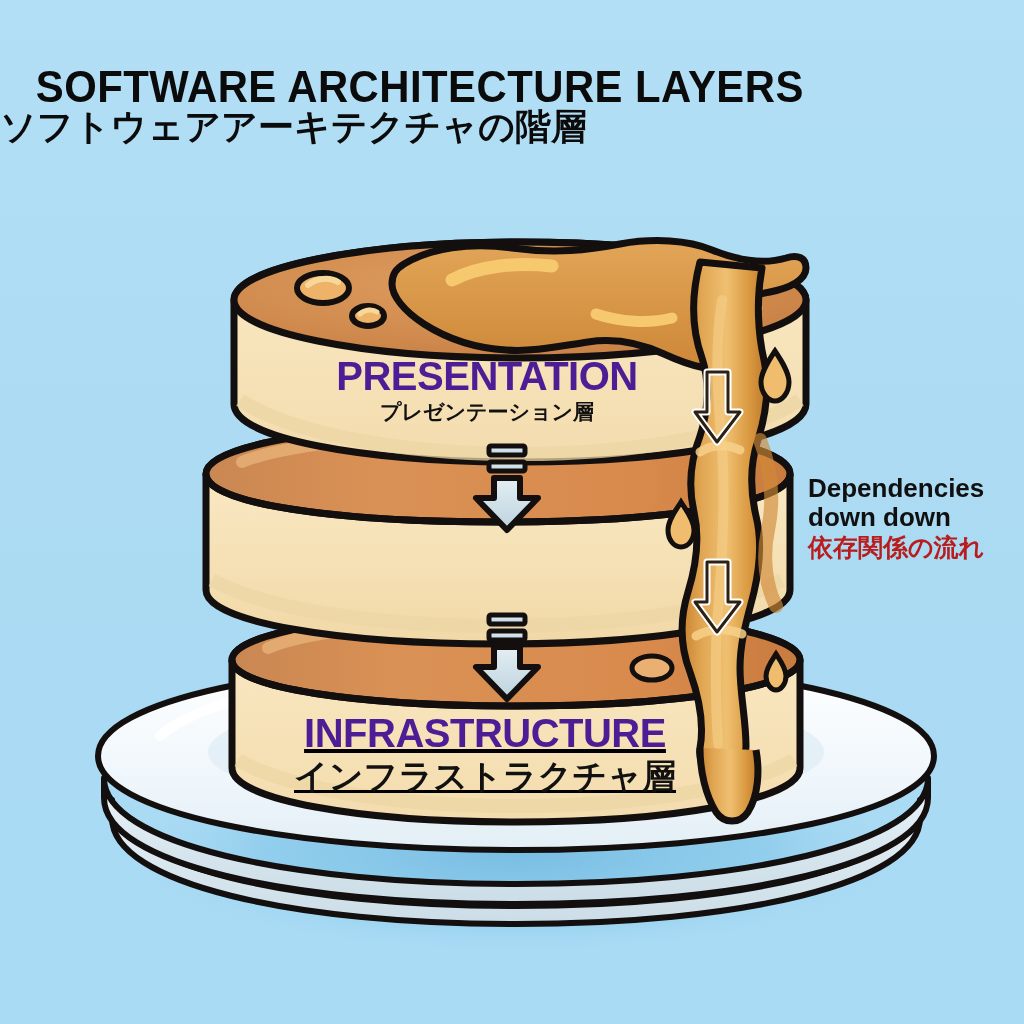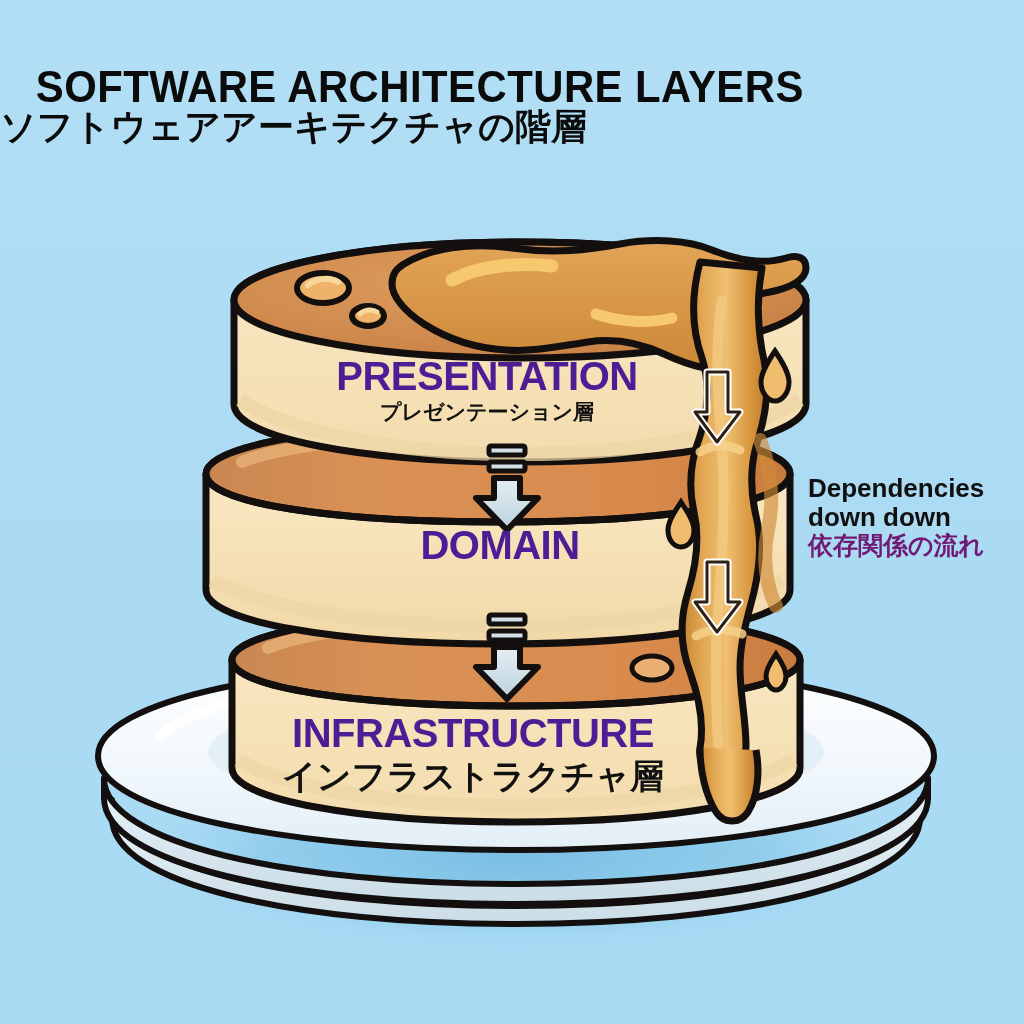--- a/index.html
+++ b/index.html
@@ -69,44 +69,44 @@
     color: #111111;
     white-space: nowrap;
     margin-top: 6px;
   }
   #lbl-presentation { left: 262px; top: 356px; width: 450px; }
   #lbl-presentation .layer-en { font-size: 40px; }
   #lbl-presentation .layer-ja { font-size: 21px; }
   #lbl-domain { left: 300px; top: 525px; width: 400px; }
   #lbl-domain .layer-en { font-size: 40px; }
   #lbl-domain .layer-ja { font-size: 27px; }
-  #lbl-infrastructure { left: 218px; top: 713px; width: 510px; }
+  #lbl-infrastructure { left: 230px; top: 713px; width: 510px; text-decoration: underline; }
   #lbl-infrastructure .layer-en { font-size: 40px; }
   #lbl-infrastructure .layer-ja { font-size: 34px; }
 
   #annotation {
     position: absolute;
     left: 796px;
     top: 474px;
     width: 215px;
     text-align: left;
     line-height: 1.12;
     margin-left: 12px;
   }
   .anno-en {
     font-family: "Liberation Sans", sans-serif;
     font-size: 26px;
     font-weight: 700;
     color: #101010;
   }
   .anno-ja {
-    font-family: Liberation Mono, monospace;
+    font-family: Liberation Serif, serif;
     font-size: 25px;
     font-weight: 700;
-    color: #701a75;
+    color: #b91c1c;
     margin-top: 2px;
     white-space: nowrap;
   }
 </style>
 </head>
 <body>
 
 <div id="canvas">
 
   <svg id="scene" viewBox="0 0 1024 1024" xmlns="http://www.w3.org/2000/svg">
@@ -325,21 +325,20 @@
       <div class="title-en">SOFTWARE ARCHITECTURE LAYERS</div>
       <div class="title-ja">ソフトウェアアーキテクチャの階層</div>
     </div>
 
     <div class="layer-label" id="lbl-presentation">
       <div class="layer-en">PRESENTATION</div>
       <div class="layer-ja">プレゼンテーション層</div>
     </div>
 
     <div class="layer-label" id="lbl-domain">
-      <div class="layer-en">DOMAIN</div>
     </div>
 
     <div class="layer-label" id="lbl-infrastructure">
       <div class="layer-en">INFRASTRUCTURE</div>
       <div class="layer-ja">インフラストラクチャ層</div>
     </div>
 
     <div id="annotation">
       <div class="anno-en">Dependencies</div>
       <div class="anno-en">down down</div>

